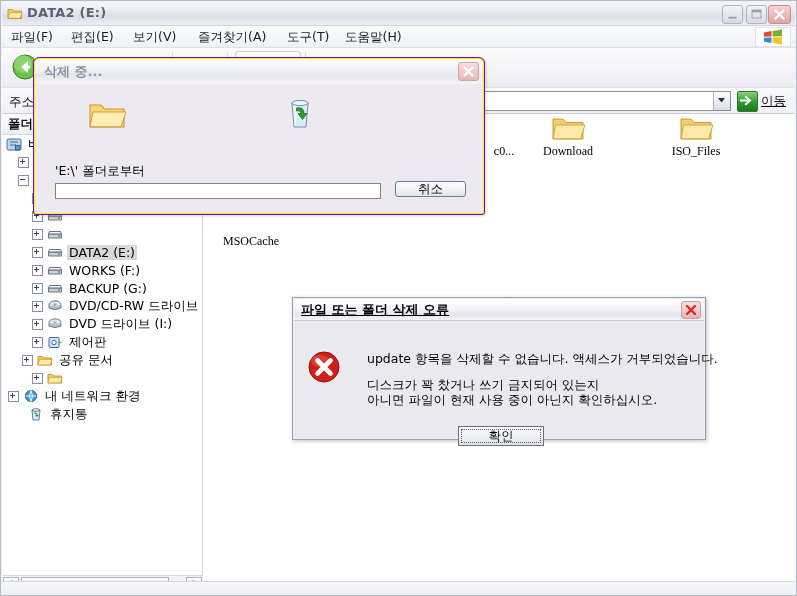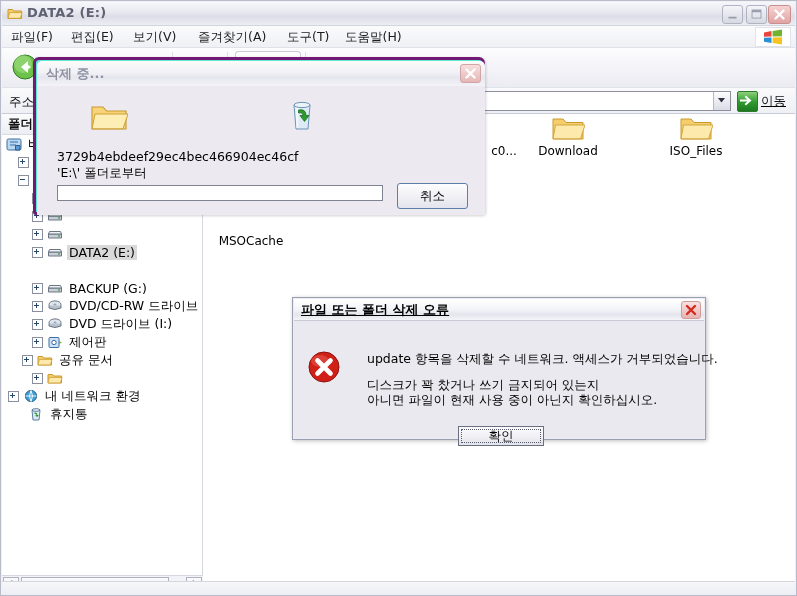--- a/index.html
+++ b/index.html
@@ -226,20 +226,21 @@
   #file-pane {
     position: absolute; left: 203px; top: 113px;
     width: 591px; height: 481px;
     background: #ffffff;
     box-sizing: border-box;
   }
   .fileitem {
     position: absolute;
     width: 74px;
     text-align: center;
+    font-family: Liberation Serif, serif;
   }
   .f-icon { width: 34px; height: 28px; margin: 0 auto; }
   .f-label {
     font-size: 12px; color: #000;
     margin-top: 2px;
     white-space: nowrap;
     overflow: hidden;
     text-overflow: clip;
   }
 
@@ -250,22 +251,22 @@
     background: linear-gradient(to bottom,#f7f7fa,#eceef4);
     border-top: 1px solid #d5d7e0;
     box-sizing: border-box;
   }
 
   
   #progress-dialog {
     position: absolute;
     left: 33px; top: 57px;
     width: 452px; height: 158px;
-    background: #5eead4;
-    border: 3px solid #701a75;
+    background: #fde047;
+    border: 1px solid #701a75;
     border-radius: 6px 6px 3px 3px;
     box-sizing: border-box;
     box-shadow: 1px 1px 3px rgba(0,0,0,0.18);
   }
   #pd-title {
     position: absolute; left: 1px; top: 1px;
     width: 448px; height: 25px;
     background: linear-gradient(to bottom,#fbfbfd 0%,#f1f1f6 45%,#e6e6ee 65%,#f3f3f8 100%);
     border-radius: 5px 5px 0 0;
     box-sizing: border-box;
@@ -301,21 +302,21 @@
   }
   #pd-bar {
     position: absolute; left: 20px; top: 99px;
     width: 326px; height: 16px;
     background: #ffffff;
     border: 1px solid #7f8291;
     box-sizing: border-box;
   }
   #pd-cancel {
     position: absolute; left: 360px; top: 97px;
-    width: 71px; height: 26px;
+    width: 71px; height: 16px;
     background: linear-gradient(to bottom,#fdfdfe 0%,#f1f1f6 50%,#e3e4ec 100%);
     border: 1px solid #5c7fa8;
     border-radius: 3px;
     box-sizing: border-box;
     display: flex; align-items: center; justify-content: center;
     font-size: 12.5px; color: #000;
   }
 
   
   #error-dialog {
@@ -546,20 +547,31 @@
           <span class="tplus plus"></span>
           <span class="ticon">
             <svg width="16" height="15" viewBox="0 0 16 15">
                 <path d="M1.5 7 L14.5 7 L14.5 11 L1.5 11 Z" fill="#c9cfd8" stroke="#6d7482"></path>
                 <path d="M2.5 4.5 L13.5 4.5 L14.5 7 L1.5 7 Z" fill="#eef1f5" stroke="#6d7482"></path>
                 <circle cx="12" cy="9" r="1" fill="#4ea84e"></circle>
               </svg>
           </span>
           <span class="tlabel sel">DATA2 (E:)</span>
         </div>
+        <div class="tnode" style="left:30px; top:126px">
+          <span class="tplus plus"></span>
+          <span class="ticon">
+            <svg width="16" height="15" viewBox="0 0 16 15">
+                <path d="M1.5 7 L14.5 7 L14.5 11 L1.5 11 Z" fill="#c9cfd8" stroke="#6d7482"></path>
+                <path d="M2.5 4.5 L13.5 4.5 L14.5 7 L1.5 7 Z" fill="#eef1f5" stroke="#6d7482"></path>
+                <circle cx="12" cy="9" r="1" fill="#4ea84e"></circle>
+              </svg>
+          </span>
+          <span class="tlabel">WORKS (F:)</span>
+        </div>
         <div class="tnode" style="left:30px; top:144px">
           <span class="tplus plus"></span>
           <span class="ticon">
             <svg width="16" height="15" viewBox="0 0 16 15">
                 <path d="M1.5 7 L14.5 7 L14.5 11 L1.5 11 Z" fill="#c9cfd8" stroke="#6d7482"></path>
                 <path d="M2.5 4.5 L13.5 4.5 L14.5 7 L1.5 7 Z" fill="#eef1f5" stroke="#6d7482"></path>
                 <circle cx="12" cy="9" r="1" fill="#4ea84e"></circle>
               </svg>
           </span>
           <span class="tlabel">BACKUP (G:)</span>
@@ -706,21 +718,20 @@
           </svg>
       </div>
       <div id="pd-dst-icon">
         <svg width="32" height="34" viewBox="0 0 32 34">
           <path d="M8 7 L24 7 L22 31 L10 31 Z" fill="#dcebf7" stroke="#6d94b4" stroke-width="1"></path>
           <path d="M9.5 8.5 L13 8.5 L12.2 30 L10.4 30 Z" fill="#f2f8fd" opacity="0.9"></path>
           <ellipse cx="16" cy="7" rx="8" ry="2.6" fill="#eaf3fa" stroke="#6d94b4"></ellipse>
           <path d="M12.5 12 Q20 10.5 20 17.5 L23 17.5 L18.5 23.5 L14 17.5 L17 17.5 Q17 14 12.5 15 Z" fill="#2f9b2f" stroke="#1f6d20" stroke-width="0.8"></path>
         </svg>
       </div>
-      <div id="pd-line1">3729b4ebdeef29ec4bec466904ec46cf</div>
       <div id="pd-line2">'E:\' 폴더로부터</div>
       <div id="pd-bar"></div>
       <div id="pd-cancel">취소</div>
     </div>
   </div>
 
   <div id="error-dialog">
     <div id="ed-title">
       <span id="ed-title-text">파일 또는 폴더 삭제 오류</span>
       <div id="ed-close">
@@ -730,21 +741,21 @@
       </div>
     </div>
     <div id="ed-body">
       <div id="ed-error-icon">
         <svg width="34" height="34" viewBox="0 0 34 34">
           <circle cx="17" cy="17" r="15" fill="#cf1f16" stroke="#8c120c" stroke-width="1"></circle>
           <ellipse cx="13" cy="11" rx="9" ry="6" fill="#e8594e" opacity="0.55"></ellipse>
           <path d="M10.5 10.5 L23.5 23.5 M23.5 10.5 L10.5 23.5" stroke="#ffffff" stroke-width="4.6" stroke-linecap="round"></path>
         </svg>
       </div>
-      <div id="ed-msg1">update 항목을 삭제할 수 네트워크. 액세스가 거부되었습니다.</div>
+      <div id="ed-msg1">update 항목을 삭제할 수 없습니다. 액세스가 거부되었습니다.</div>
       <div id="ed-msg3">아니면 파일이 현재 사용 중이 아닌지 확인하십시오.</div>
       <div id="ed-msg2">디스크가 꽉 찼거나 쓰기 금지되어 있는지</div>
       <div id="ed-ok">
         <span id="ed-ok-inner">확인</span>
       </div>
     </div>
   </div>
 
 </div>
 

